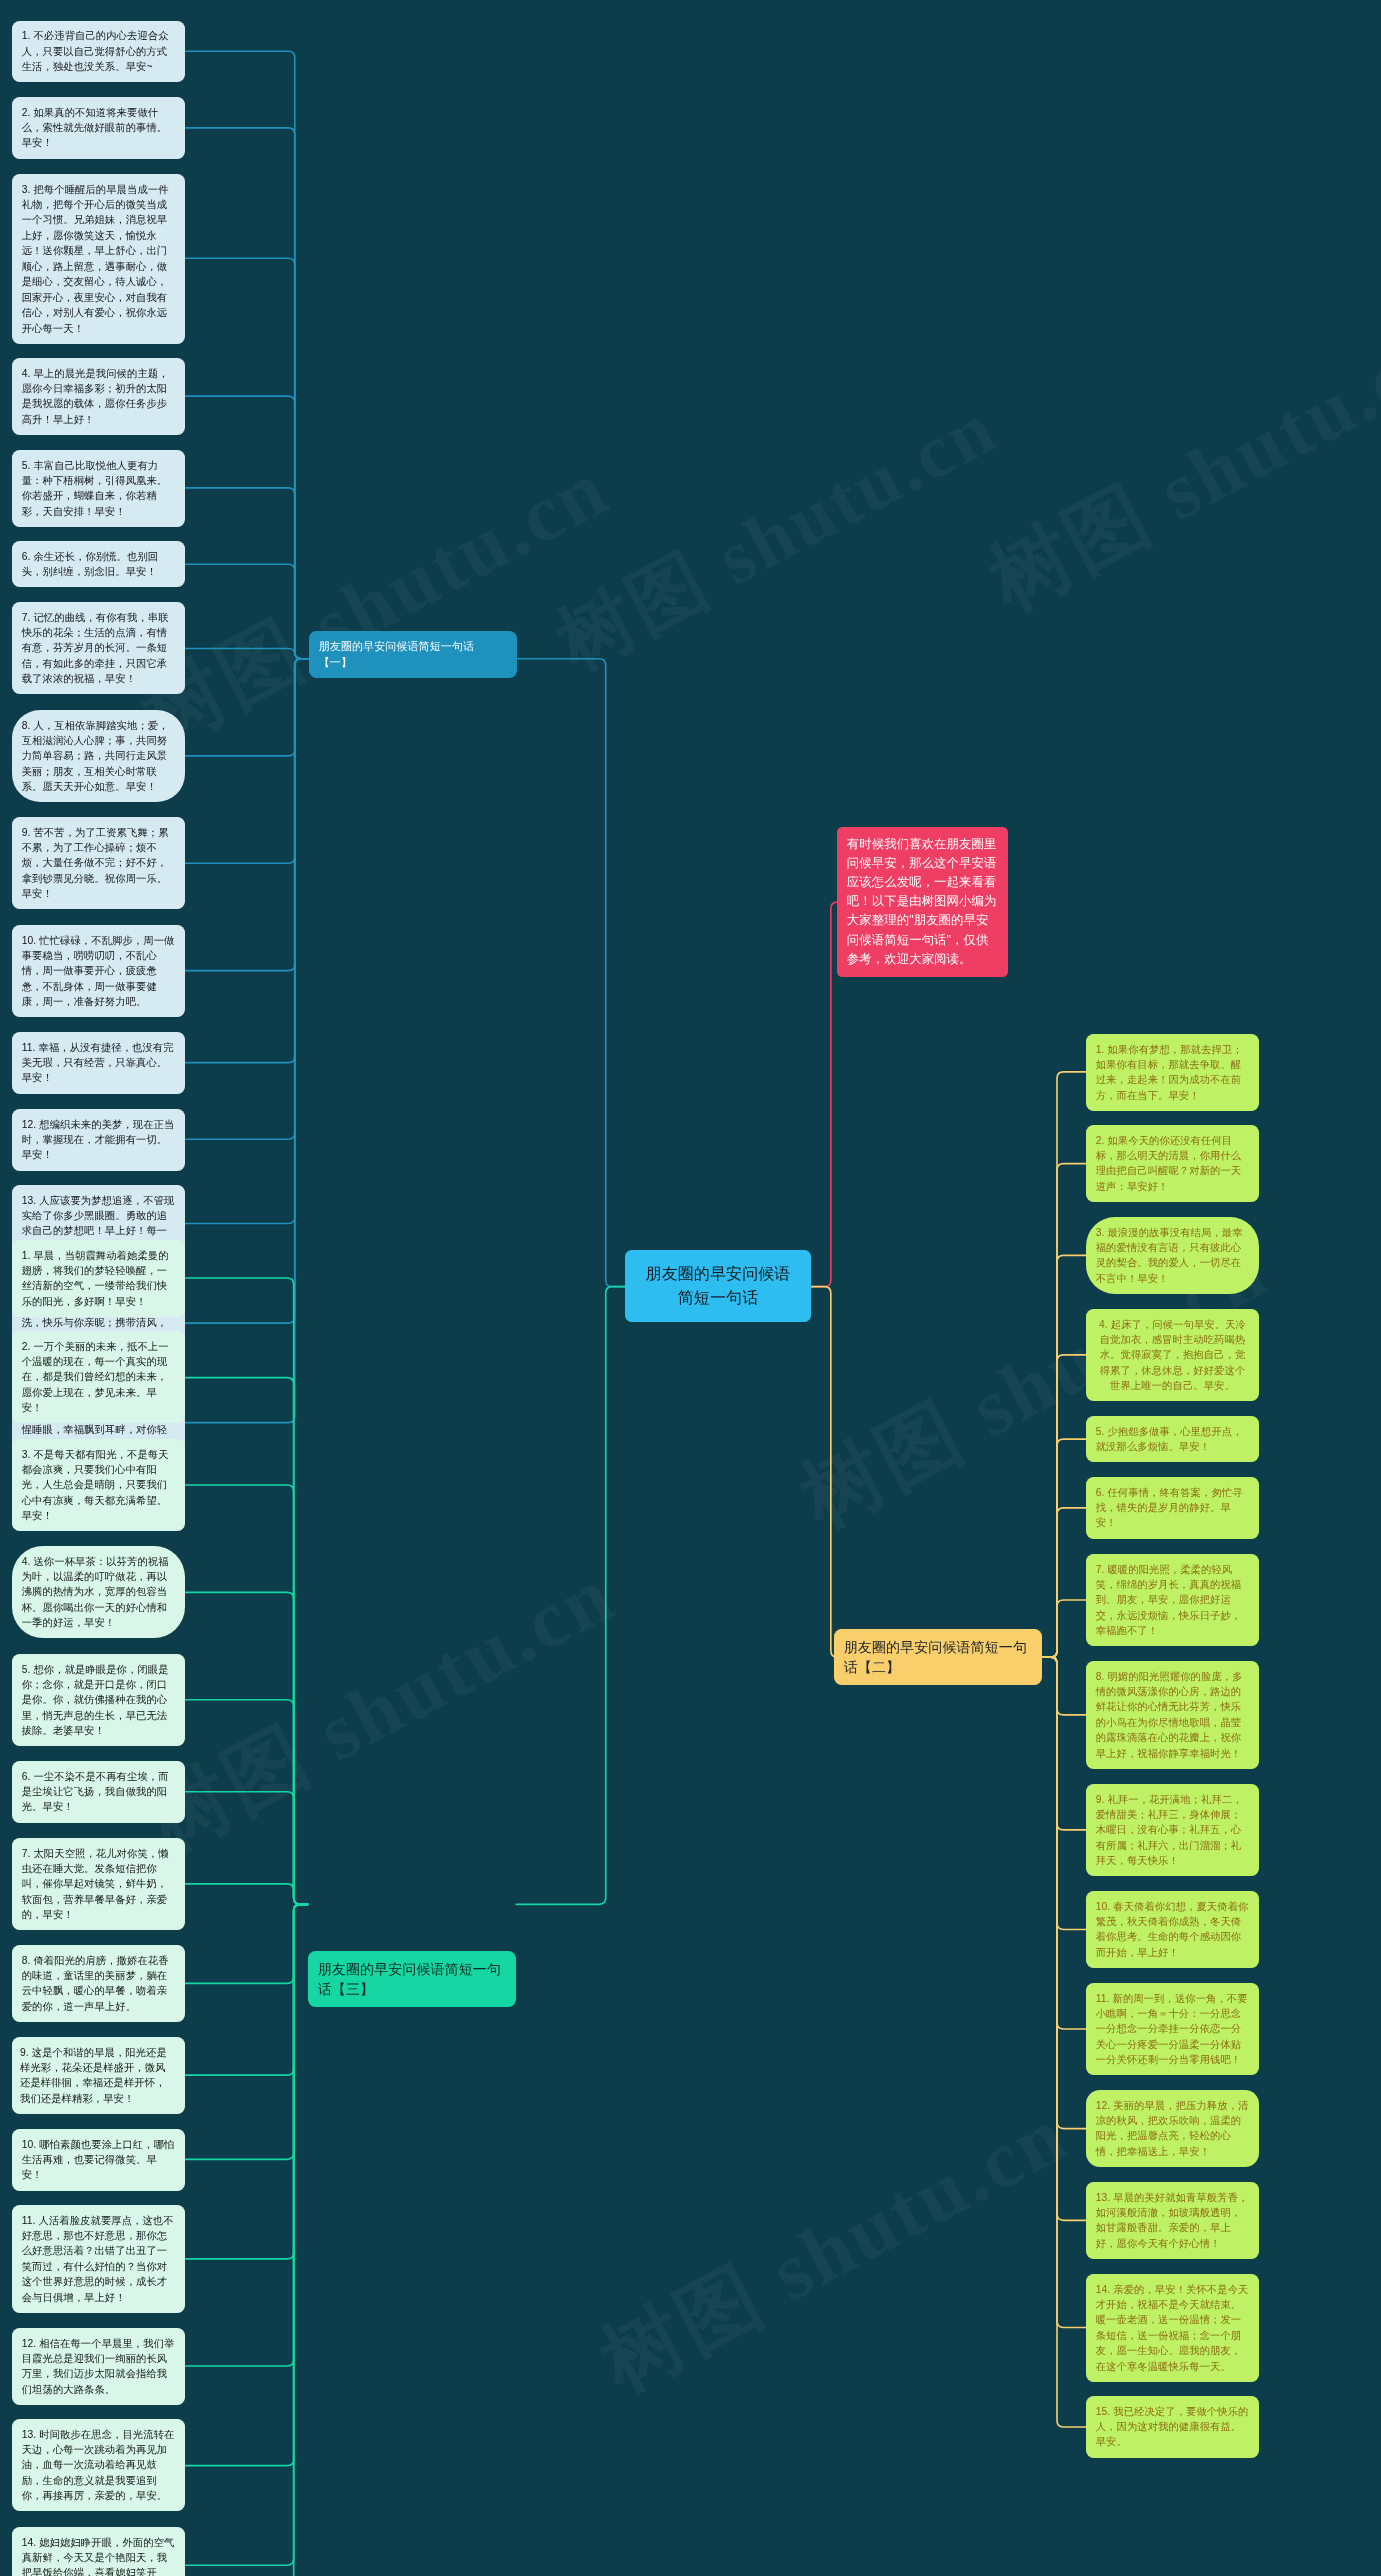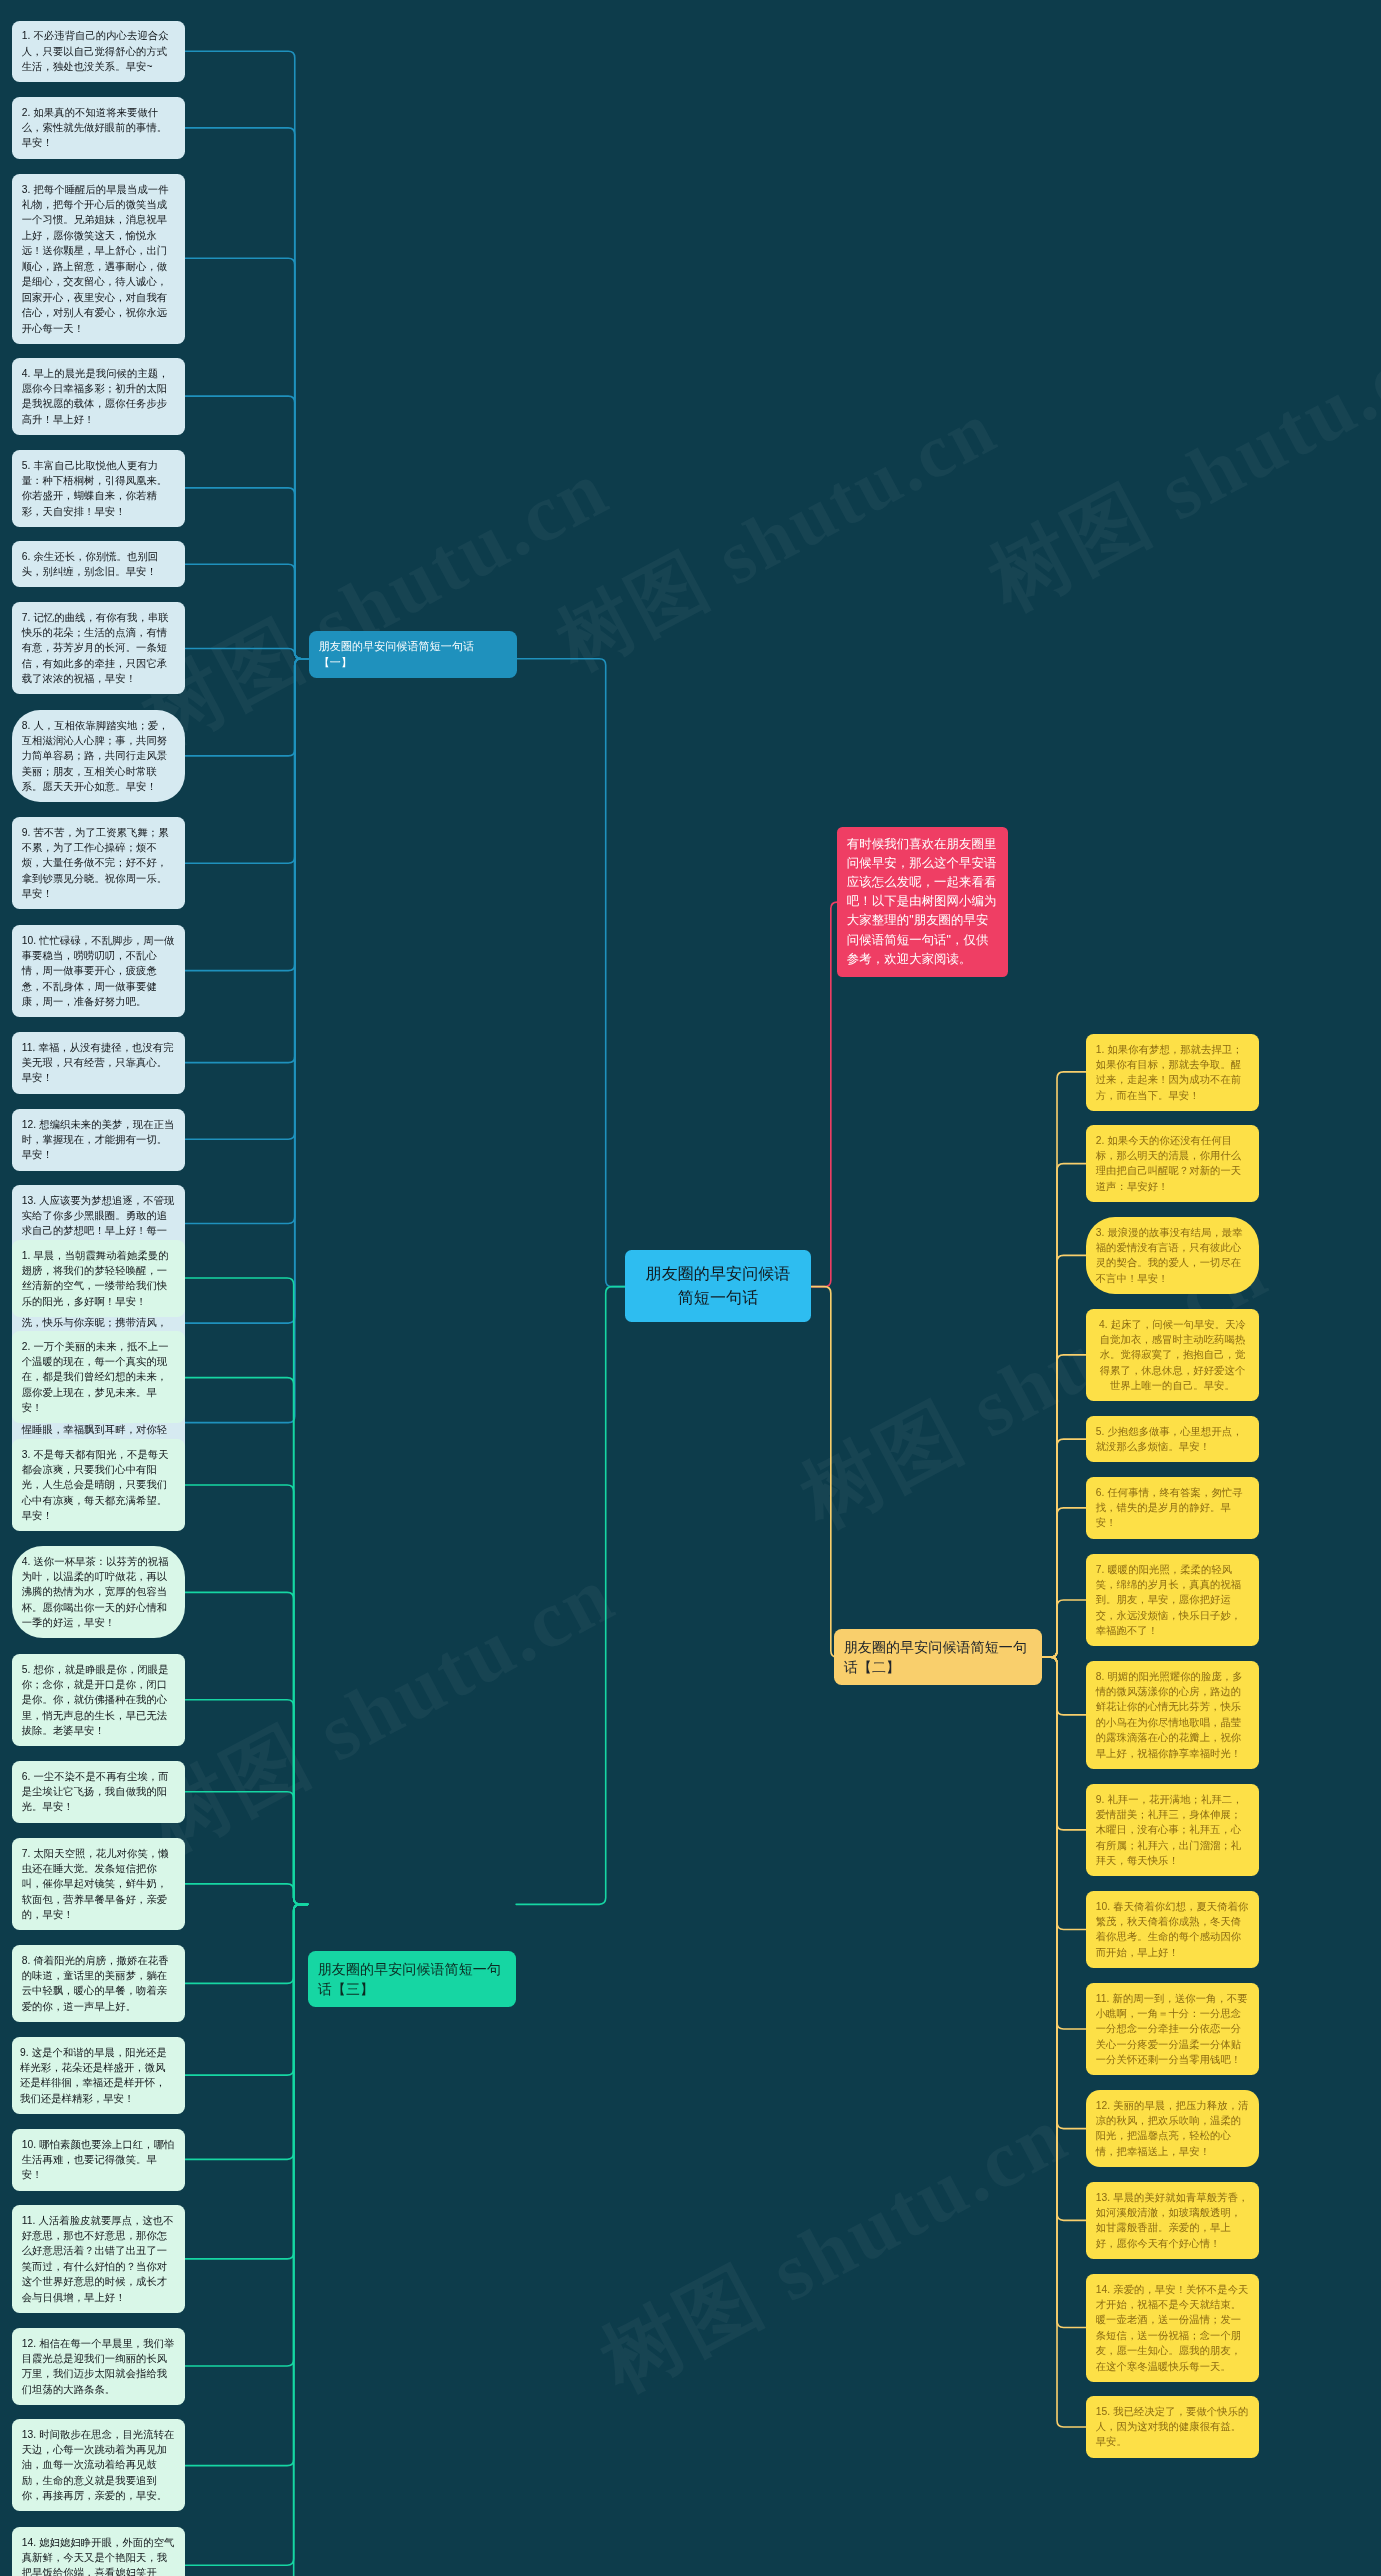--- a/index.html
+++ b/index.html
@@ -31,21 +31,21 @@
     letter-spacing:0.1px;
     word-break:break-all;
     z-index:3;
   }
   .leaf{ font-size:10.3px; }
 
   
   .c-blue   { background:#d6eaf1; color:#101418; }
   .hdr-blue { background:#1f91bd; color:#ffffff; font-size:11px; line-height:1.45; }
   
-  .c-gold   { background:#fde047; color:#8a6a12; }
+  .c-gold   { background:#bef264; color:#8a6a12; }
   .hdr-gold { background:#f9cf6c; color:#20252b; font-size:14px; line-height:1.45; }
   
   .c-mint   { background:#d9f7e8; color:#101418; }
   .hdr-mint { background:#16d6a3; color:#0c2b22; font-size:14px; line-height:1.45; }
   
   .c-pink   { background:#ef3e64; color:#ffffff; font-size:12.4px; line-height:1.55;
               border-radius:5.4px; }
   
   .root{
     background:#2ebdf0; color:#11181d;

